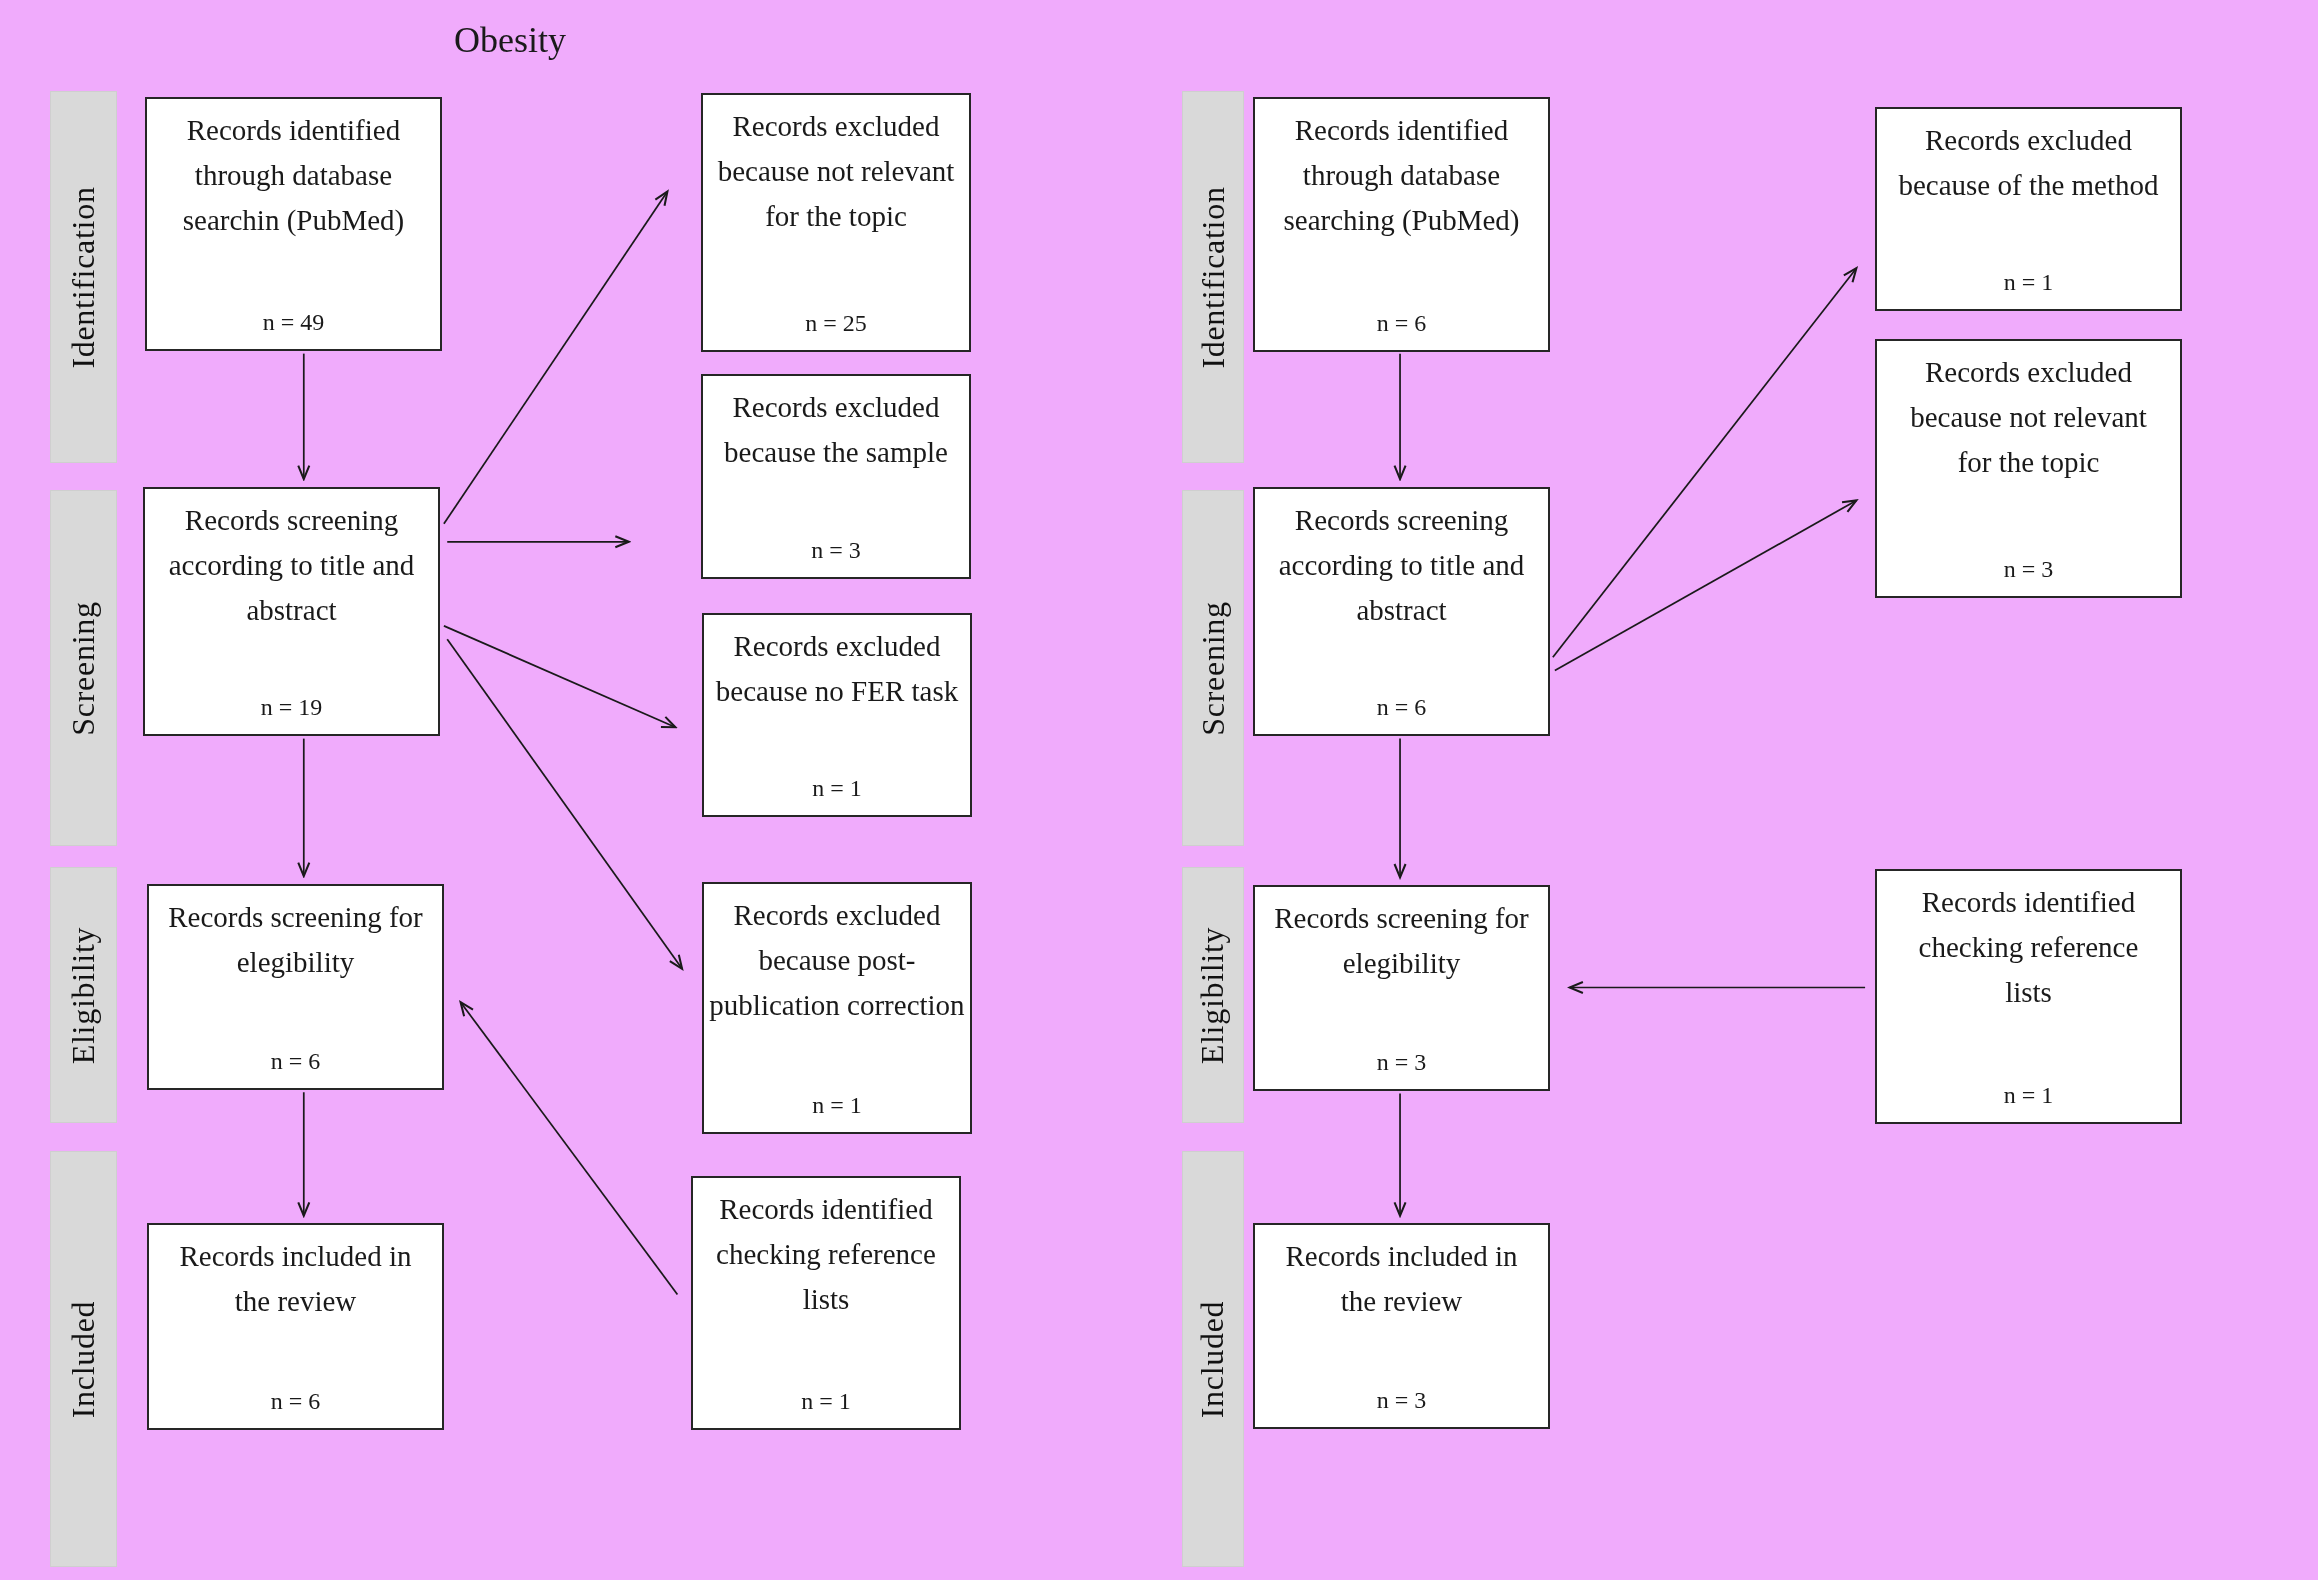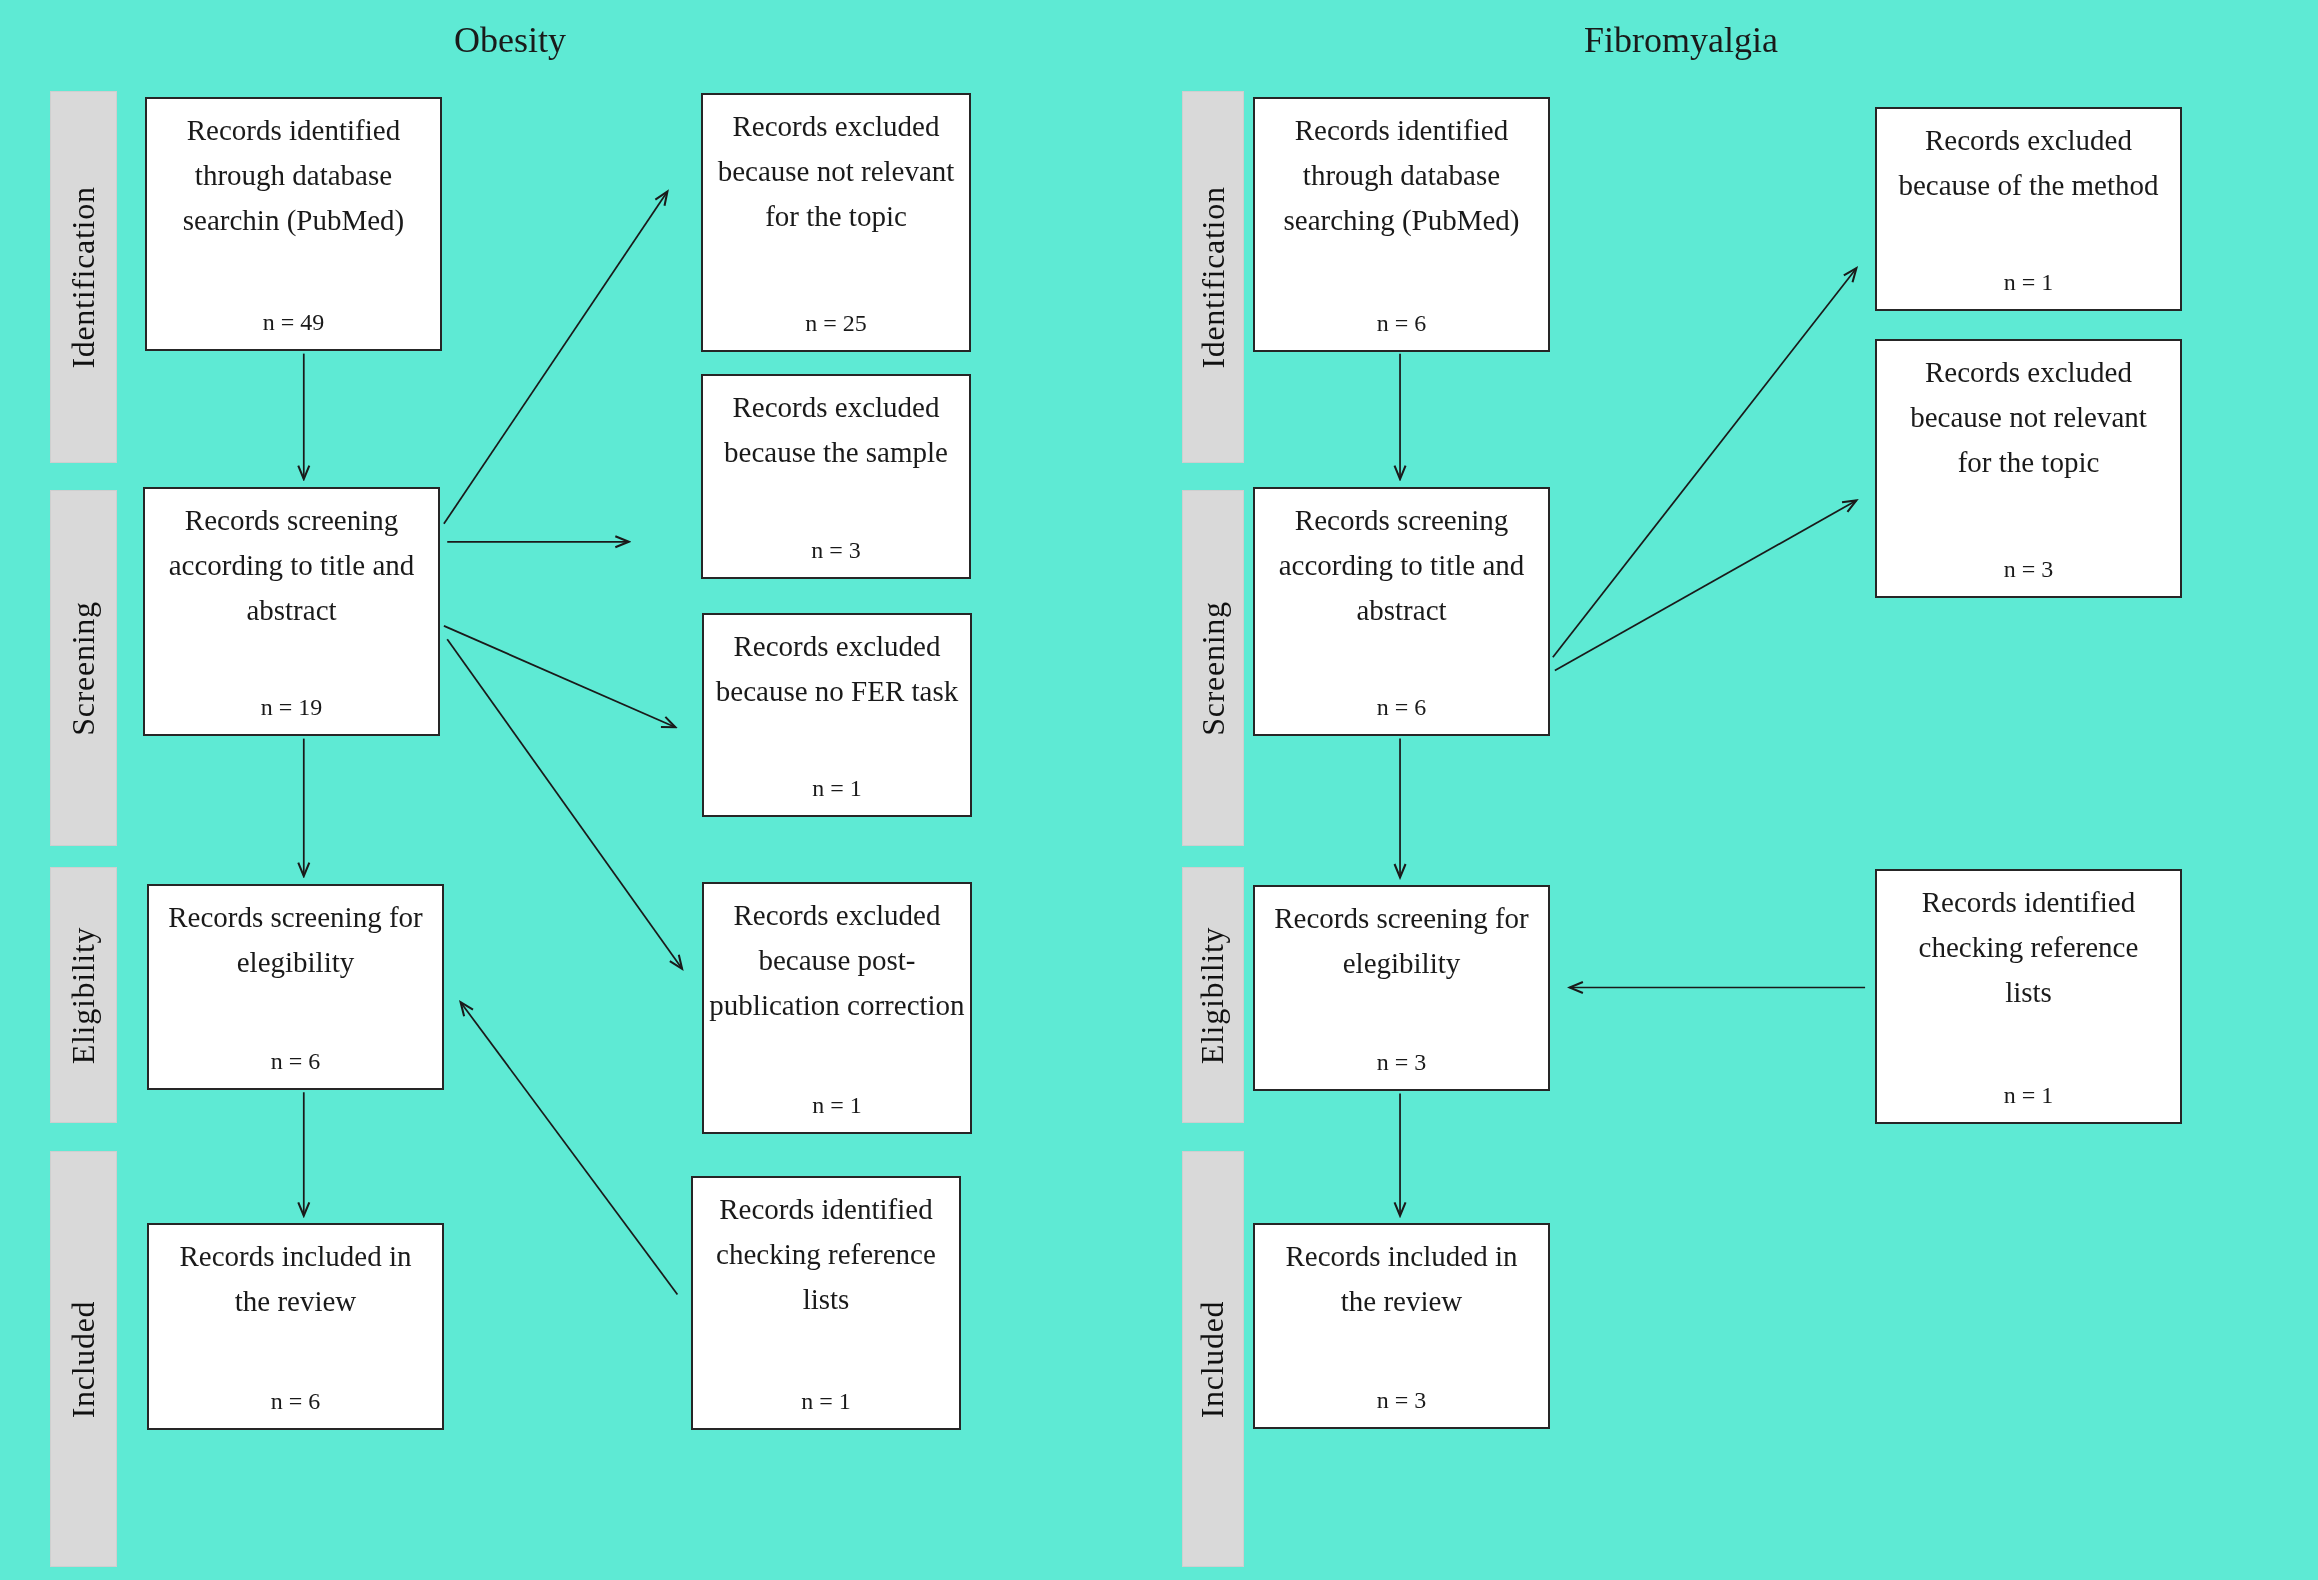--- a/index.html
+++ b/index.html
@@ -1,34 +1,33 @@
 <!DOCTYPE html>
 <html style="font-size:10.7px"><head>
 <meta charset="utf-8">
 <style>
   html,body{margin:0;padding:0;background:#ffffff;}
   body{width:2319px;height:1580px;position:relative;font-family:"Liberation Serif","DejaVu Serif",serif;color:#1a1a1a;}
-  #canvas{position:absolute;left:0;top:0;width:2319px;height:1580px;background:#5eead4;overflow:hidden;}
+  #canvas{position:absolute;left:0;top:0;width:2319px;height:1580px;background:#f0abfc;overflow:hidden;}
   .title{position:absolute;width:400px;text-align:center;font-size:36px;line-height:40px;white-space:pre;}
   .vbar{position:absolute;background:#d9d9d9;border:0.7px solid #cfcfcf;display:flex;align-items:center;justify-content:center;}
   .vbar span{transform:rotate(-90deg);white-space:nowrap;font-size:32px;letter-spacing:0.7px;color:#111;}
   .box{position:absolute;background:#fff;border:2px solid #262626;box-sizing:border-box;
        display:flex;flex-direction:column;justify-content:space-between;
        padding:9.3px 4px 4px 4px;text-align:center;}
   .box-text{font-size:29px;line-height:45px;white-space:pre;}
   .box-n{font-size:24px;line-height:45px;white-space:pre;}
   svg#arrows{position:absolute;left:0;top:0;}
 </style>
 </head>
 <body>
 
 <div id="canvas">
 
   <div class="title" style="left:310px;top:20px;">Obesity</div>
-  <div class="title" style="left:1481px;top:20px;">Fibromyalgia</div>
 
   <div class="vbar" style="left:50px;top:91px;width:65px;height:370px;">
       <span>Identification</span>
     </div>
   <div class="vbar" style="left:50px;top:490px;width:65px;height:354px;">
       <span>Screening</span>
     </div>
   <div class="vbar" style="left:50px;top:867px;width:65px;height:254px;">
       <span>Eligibility</span>
     </div>

